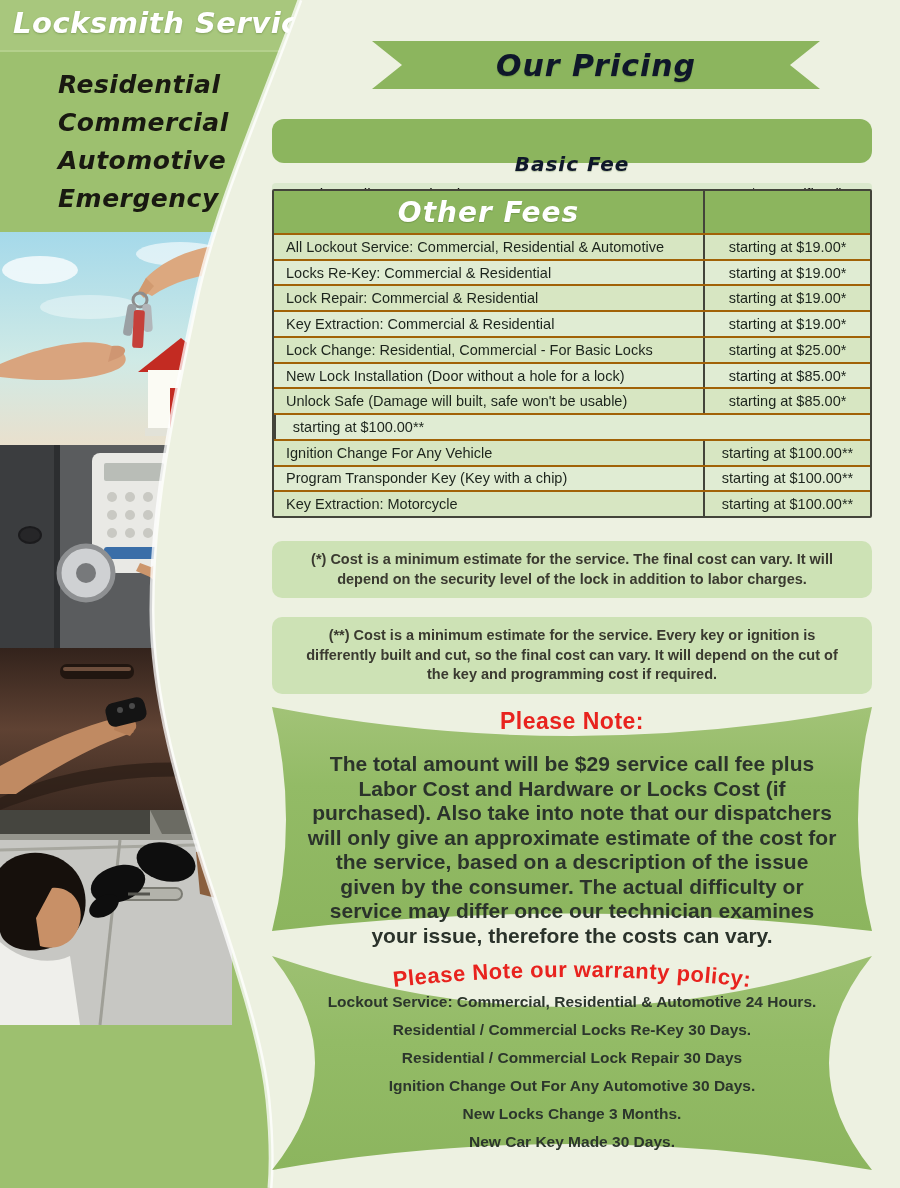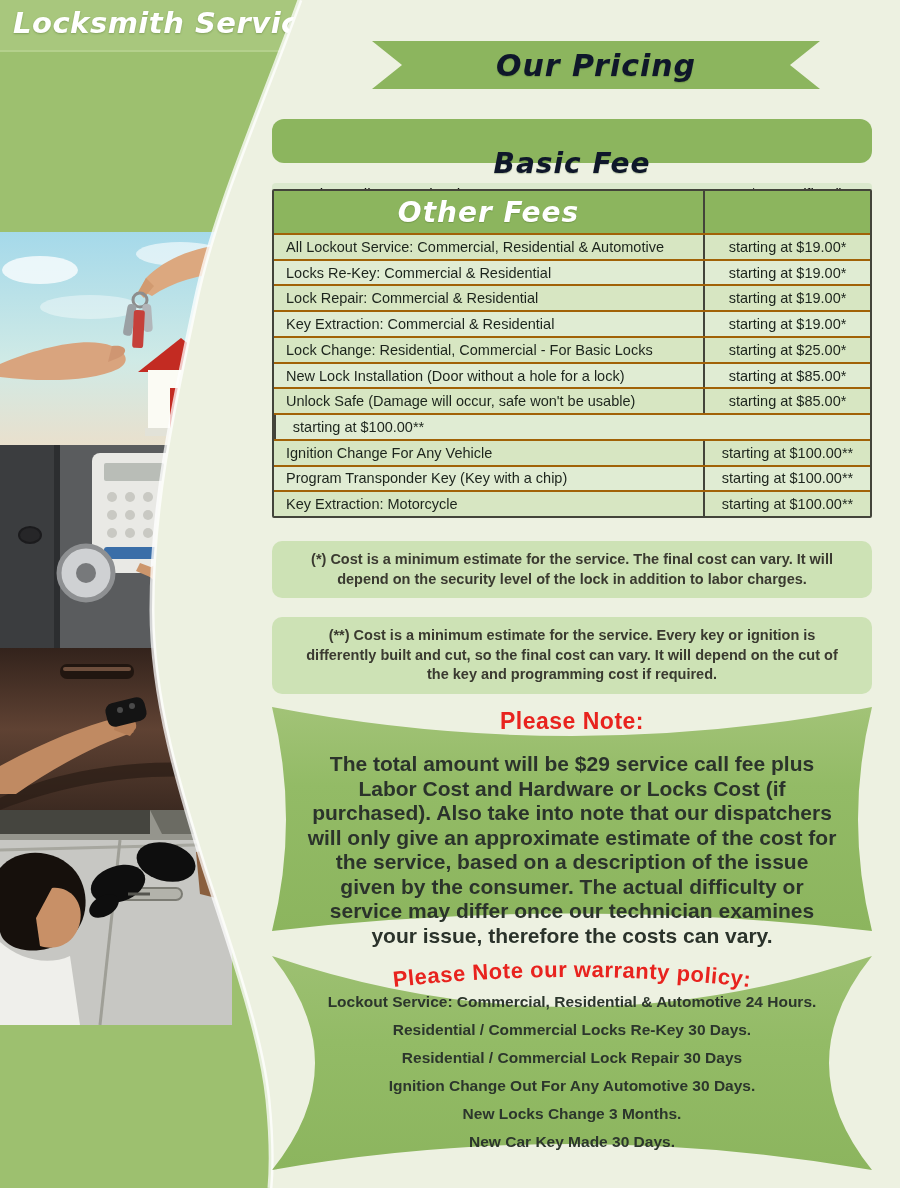--- a/index.html
+++ b/index.html
@@ -40,21 +40,21 @@
   }
   .ribbon-title,.bar-title{
     font-family:"DejaVu Sans",sans-serif;font-weight:bold;font-style:italic;
     color:#0f172a;letter-spacing:1px;text-shadow:0 1px 1px rgba(60,90,30,.3);
   }
   .ribbon-title{font-size:30px;}
   .basic-bar{
     position:absolute;left:0;top:119px;width:600px;height:44px;border-radius:12px;
     background:#8cb55e;display:flex;align-items:center;justify-content:center;
   }
-  .bar-title{font-size:28px;margin-top:45px;}
+  .bar-title{font-size:20px;margin-top:45px;}
   .service-row{
     position:absolute;left:0;top:183px;width:600px;height:22px;border-radius:4px;
     background:#dbe9cd;display:flex;align-items:center;
     font-size:15.5px;color:#121212;
   }
   .service-row .label{padding-left:16px;flex:1;}
   .service-row .price{padding-right:28px;}
   
   .fees-table{
     position:absolute;left:0;top:189px;width:600px;height:329px;
@@ -109,20 +109,26 @@
   }
 </style>
 </head>
 <body>
 
 <div class="page">
 
   <div class="sidebar">
     <div class="sidebar-band"></div>
     <div class="brand-title">Locksmith Service</div>
+    <ul class="service-list">
+      <li>Residential</li>
+      <li>Commercial</li>
+      <li>Automotive</li>
+      <li>Emergency</li>
+    </ul>
 
     <div class="photo-stack">
 
       <span class="photo">
         <svg width="232" height="213" viewBox="0 0 232 213">
           <defs>
             <linearGradient id="sky" x1="0" y1="0" x2="0" y2="1">
               <stop offset="0" stop-color="#a5d9ea"></stop>
                 <stop offset="0.6" stop-color="#cfeae6"></stop>
                 <stop offset="1" stop-color="#e9e0cd"></stop>
@@ -273,21 +279,21 @@
         </div>
       <div class="t-row">
           <div class="t-cell-service">Lock Change: Residential, Commercial - For Basic Locks</div>
           <div class="t-cell-price">starting at $25.00*</div>
         </div>
       <div class="t-row">
           <div class="t-cell-service">New Lock Installation (Door without a hole for a lock)</div>
           <div class="t-cell-price">starting at $85.00*</div>
         </div>
       <div class="t-row">
-          <div class="t-cell-service">Unlock Safe (Damage will occur, safe won't be usable)</div>
+          <div class="t-cell-service">Unlock Safe (Damage will built, safe won't be usable)</div>
           <div class="t-cell-price">starting at $85.00*</div>
         </div>
       <div class="t-row">
           <div class="t-cell-price">starting at $100.00**</div>
         </div>
       <div class="t-row">
           <div class="t-cell-service">Ignition Change For Any Vehicle</div>
           <div class="t-cell-price">starting at $100.00**</div>
         </div>
       <div class="t-row">

